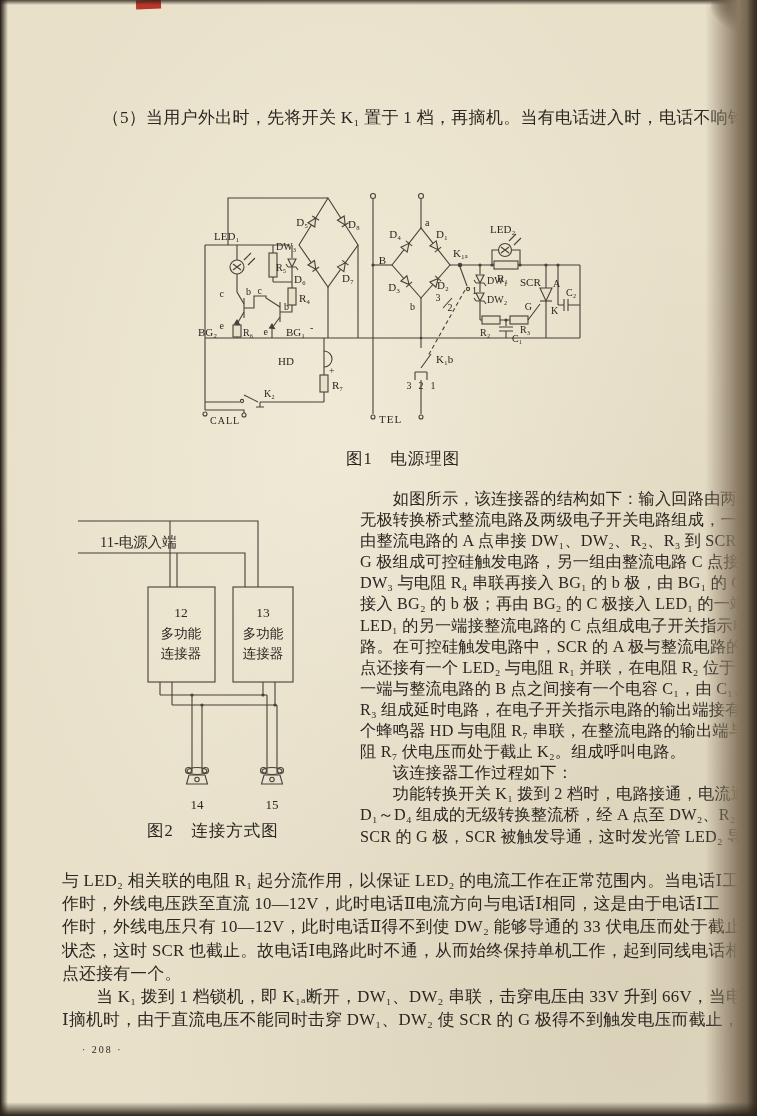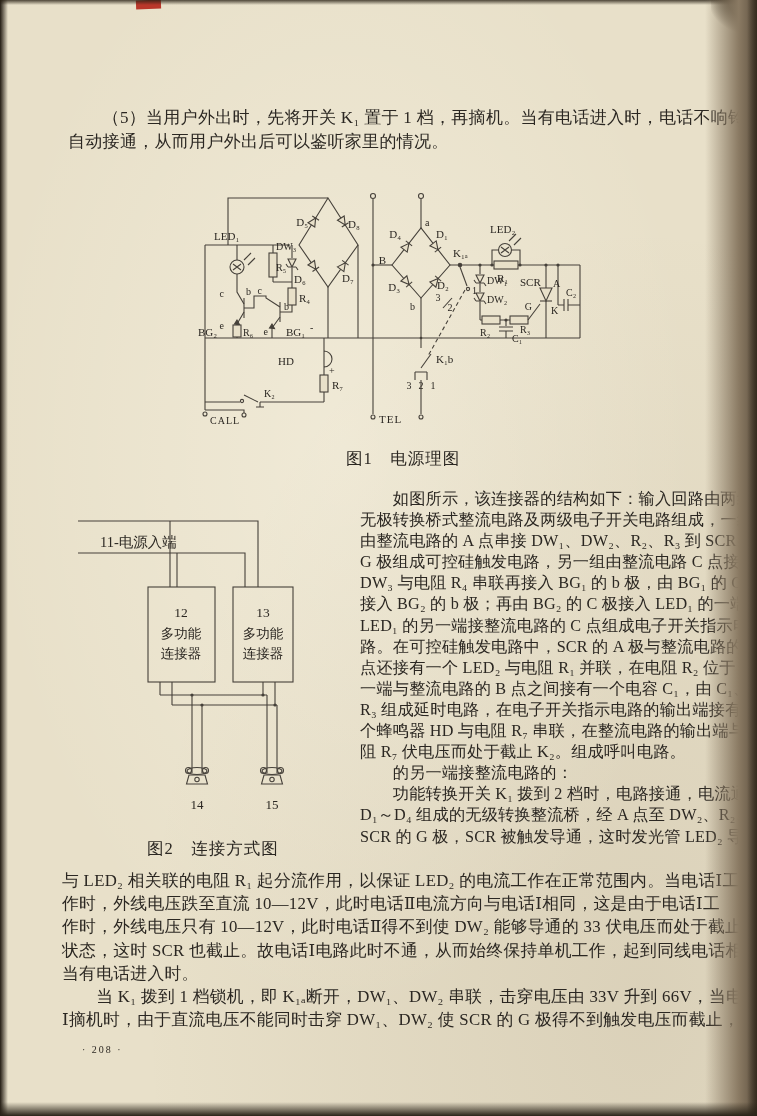--- a/index.html
+++ b/index.html
@@ -21,35 +21,34 @@
   .corner-tr{position:absolute;right:0;top:0;width:46px;height:34px;
         background:radial-gradient(ellipse at 100% 0%,#2e2517 0%,rgba(46,37,23,.75) 45%,rgba(46,37,23,0) 75%);}
   .red-mark{position:absolute;left:136px;top:0;width:25px;height:9px;background:#b9372a;transform:rotate(-2deg);}
   .tblock{position:absolute;letter-spacing:.3px;}
   .tline{white-space:nowrap;}
   #intro{left:68px;top:106px;width:662px;font-size:17px;line-height:23.5px;}
   #column{left:360px;top:489px;width:392px;font-size:16.2px;line-height:21.1px;letter-spacing:.2px;}
   #bottom{left:62px;top:869px;width:690px;font-size:16.8px;line-height:23.2px;}
   .caption{position:absolute;font-size:16.5px;letter-spacing:1px;}
   #fig1-caption{left:346px;top:448px;}
-  #fig2-caption{left:147px;top:820px;margin-top:18px;}
+  #fig2-caption{left:147px;top:820px;}
   #page-number{position:absolute;left:82px;top:1044px;font-size:10px;letter-spacing:2px;}
   svg{position:absolute;}
   #fig1{left:180px;top:170px;}
   #fig2{left:70px;top:505px;}
   svg text{font-family:"Liberation Serif","DejaVu Serif",serif;fill:#2b2722;stroke:none;}
 </style>
 </head>
 <body>
 
 <div id="page">
 
   <div id="intro" class="tblock">
       <div class="tline">　　（5）当用户外出时，先将开关 K₁ 置于 1 档，再摘机。当有电话进入时，电话不响铃即可</div>
-      <div class="tline">自动接通，从而用户外出后可以鉴听家里的情况。</div>
     </div>
 
   <svg id="fig1" width="420" height="300" viewBox="0 0 420 300">
     <defs>
       <g id="diode">
         <path d="M-4 -4 L4 0 L-4 4 Z" fill="#e8e0c9"></path>
         <path d="M4 -4 V4"></path>
       </g>
       <g id="zener">
         <path d="M-4 -4 L4 0 L-4 4 Z" fill="#e8e0c9"></path>
@@ -233,21 +232,21 @@
       <div class="tline">G 极组成可控硅触发电路，另一组由整流电路 C 点接入</div>
       <div class="tline">DW₃ 与电阻 R₄ 串联再接入 BG₁ 的 b 极，由 BG₁ 的 C 极</div>
       <div class="tline">接入 BG₂ 的 b 极；再由 BG₂ 的 C 极接入 LED₁ 的一端，</div>
       <div class="tline">LED₁ 的另一端接整流电路的 C 点组成电子开关指示电</div>
       <div class="tline">路。在可控硅触发电路中，SCR 的 A 极与整流电路的 A</div>
       <div class="tline">点还接有一个 LED₂ 与电阻 R₁ 并联，在电阻 R₂ 位于 R₃</div>
       <div class="tline">一端与整流电路的 B 点之间接有一个电容 C₁，由 C₁、</div>
       <div class="tline">R₃ 组成延时电路，在电子开关指示电路的输出端接有一</div>
       <div class="tline">个蜂鸣器 HD 与电阻 R₇ 串联，在整流电路的输出端与电</div>
       <div class="tline">阻 R₇ 伏电压而处于截止 K₂。组成呼叫电路。</div>
-      <div class="tline">　　的另一端接整流电路的：</div>
+      <div class="tline">　　该连接器工作过程如下：</div>
       <div class="tline">　　功能转换开关 K₁ 拨到 2 档时，电路接通，电流通过</div>
       <div class="tline">D₁～D₄ 组成的无级转换整流桥，经 A 点至 DW₂、R₂、R₃、</div>
       <div class="tline">SCR 的 G 极，SCR 被触发导通，这时发光管 LED₂ 导通，</div>
     </div>
 
   <svg id="fig2" width="290" height="350" viewBox="0 0 290 350">
     <g stroke="#46413a" stroke-width="1.1" fill="none">
       <path d="M8 16 H188 V82"></path>
       <path d="M8 48 H175 V82"></path>
       <path d="M100 82 V16"></path>
@@ -297,21 +296,21 @@
       <text x="202" y="304" font-size="13" text-anchor="middle">15</text>
     </g>
   </svg>
   <div id="fig2-caption" class="caption">图2　连接方式图</div>
 
   <div id="bottom" class="tblock">
       <div class="tline">与 LED₂ 相关联的电阻 R₁ 起分流作用，以保证 LED₂ 的电流工作在正常范围内。当电话Ⅰ工</div>
       <div class="tline">作时，外线电压跌至直流 10—12V，此时电话Ⅱ电流方向与电话Ⅰ相同，这是由于电话Ⅰ工</div>
       <div class="tline">作时，外线电压只有 10—12V，此时电话Ⅱ得不到使 DW₂ 能够导通的 33 伏电压而处于截止</div>
       <div class="tline">状态，这时 SCR 也截止。故电话Ⅰ电路此时不通，从而始终保持单机工作，起到同线电话相</div>
-      <div class="tline">当有电话进入时。</div>
+      <div class="tline">点还接有一个。</div>
       <div class="tline">　　当 K₁ 拨到 1 档锁机，即 K₁ₐ断开，DW₁、DW₂ 串联，击穿电压由 33V 升到 66V，当电话</div>
       <div class="tline">Ⅰ摘机时，由于直流电压不能同时击穿 DW₁、DW₂ 使 SCR 的 G 极得不到触发电压而截止，电</div>
     </div>
 
   <div id="page-number">· 208 ·</div>
 
   <div class="red-mark"></div>
   <div class="edge-left"></div>
   <div class="edge-top"></div>
   <div class="corner-tr"></div>

